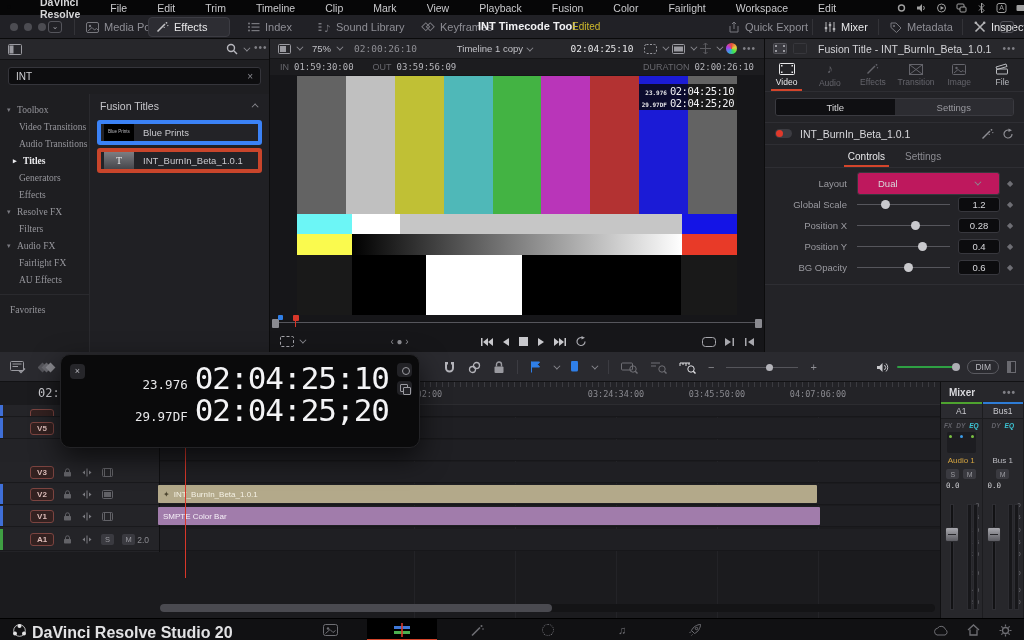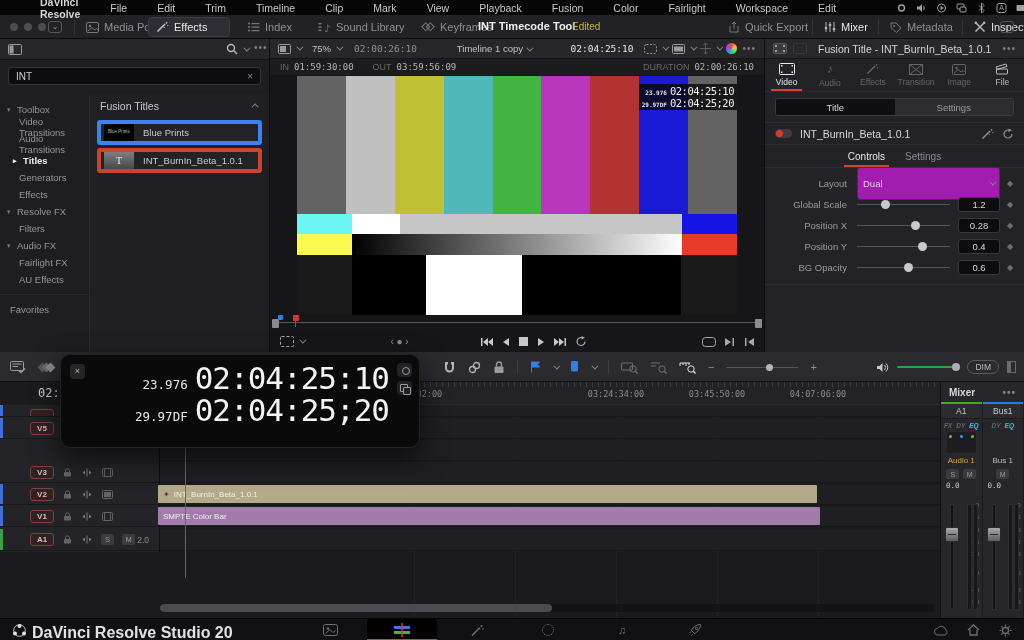--- a/index.html
+++ b/index.html
@@ -41,21 +41,21 @@
   
   .left-panel { position:absolute; top:39px; left:0; width:270px; height:313px; background:#1e1e21; border-right:1px solid #0c0c0d; }
   .lp-top { height:21px; background:#27272b; border-bottom:1px solid #121214; position:relative; }
   .lp-search { position:absolute; top:28px; left:8px; right:8px; height:18px; background:#0d0d0f;
     border:1px solid #35353b; border-radius:3px; display:flex; align-items:center; padding:0 7px;
     color:#d0d0d4; font-size:10px; }
   .lp-body { position:absolute; top:55px; bottom:0; left:0; right:0; display:flex; }
   .lp-tree { width:90px; border-right:1px solid #2a2a2e; padding-top:7px; }
   .tree-item { height:17px; display:flex; align-items:center; font-size:9.5px; color:#96969c; }
   .tree-item .tchev { width:8px; margin-left:7px; color:#7a7a80; font-size:7px; }
-  .tree-item .tlabel { margin-left:2px; }
+  .tree-item .tlabel { margin-left:2px;font-family:Liberation Serif, serif; }
   .tree-item.child .tlabel { margin-left:19px; }
   .tree-item.sel { color:#ececef; font-weight:bold; }
   .tree-item.sel .tchev{ color:#ececef; }
   .tree-div { border-top:1px solid #2a2a2e; margin:6px 0; }
   .lp-list { flex:1; background:#202024; }
   .list-header { height:23px; display:flex; align-items:center; justify-content:space-between;
     padding:0 10px; color:#c6c6cb; font-size:10.5px; }
   .fx-item { height:25px; margin:3px 7px 0 7px; display:flex; align-items:center; gap:9px; padding:0 3px;
     background:#232327; border:4px solid #3b82f6; border-radius:3px; color:#c9c9ce; font-size:9.5px; }
   .fx-item.sel { border-color:#c9452b; }
@@ -121,22 +121,22 @@
   .ctab.active { color:#e8e8ea; }
   .ctab.active::after { content:""; position:absolute; bottom:0; left:-4px; right:-4px; height:2px; background:#d4452b; }
   .param { height:21px; display:flex; align-items:center; padding-right:4px; }
   .p-label { width:92px; text-align:right; color:#9a9aa0; font-size:9.5px; padding-right:10px; flex:0 0 auto; }
   .p-slider { flex:1; position:relative; height:100%; }
   .p-track { position:absolute; top:10px; left:0; right:0; height:1px; background:#56565c; }
   .p-knob { position:absolute; top:6px; width:9px; height:9px; border-radius:50%; background:#c9c9cd; margin-left:-4px; }
   .p-value { width:42px; height:15px; background:#0c0c0e; border:1px solid #37373d; border-radius:3px;
     color:#d8d8dc; font-size:9.5px; display:flex; align-items:center; justify-content:center; margin-left:8px; flex:0 0 auto; }
   .p-diamond { width:20px; text-align:center; color:#6e6e74; font-size:8px; flex:0 0 auto; }
-  .p-select { flex:1; height:33px; background:#a21caf; border:1px solid #37373d; border-radius:3px;
-    display:flex; align-items:center; padding:0 5px; color:#d8d8dc; font-size:9.5px; gap:4px; }
+  .p-select { flex:1; height:23px; background:#be185d; border:1px solid #37373d; border-radius:3px;
+    display:flex; align-items:center; padding:0 20px; color:#d8d8dc; font-size:9.5px; gap:4px; }
   .p-select span:first-child { flex:1; }
 
   
   .tl-toolbar { position:absolute; top:352px; left:0; right:0; height:30px; background:#2a2a2f; border-bottom:1px solid #121214; }
   .ttb-left { position:absolute; left:10px; top:0; height:30px; display:flex; gap:12px; align-items:center; }
   .ttb-center { position:absolute; left:443px; top:0; height:30px; display:flex; gap:12px; align-items:center; color:#9a9aa0; }
   .ttb-sep { width:1px; height:14px; background:#3c3c42; }
   .ttb-right { position:absolute; right:8px; top:0; height:30px; display:flex; gap:8px; align-items:center; }
   .zoom-slider { width:72px; height:1px; background:#55555b; position:relative; }
   .zoom-slider .zknob { position:absolute; top:-3px; left:55%; width:7px; height:7px; border-radius:50%; background:#b4b4ba; }

